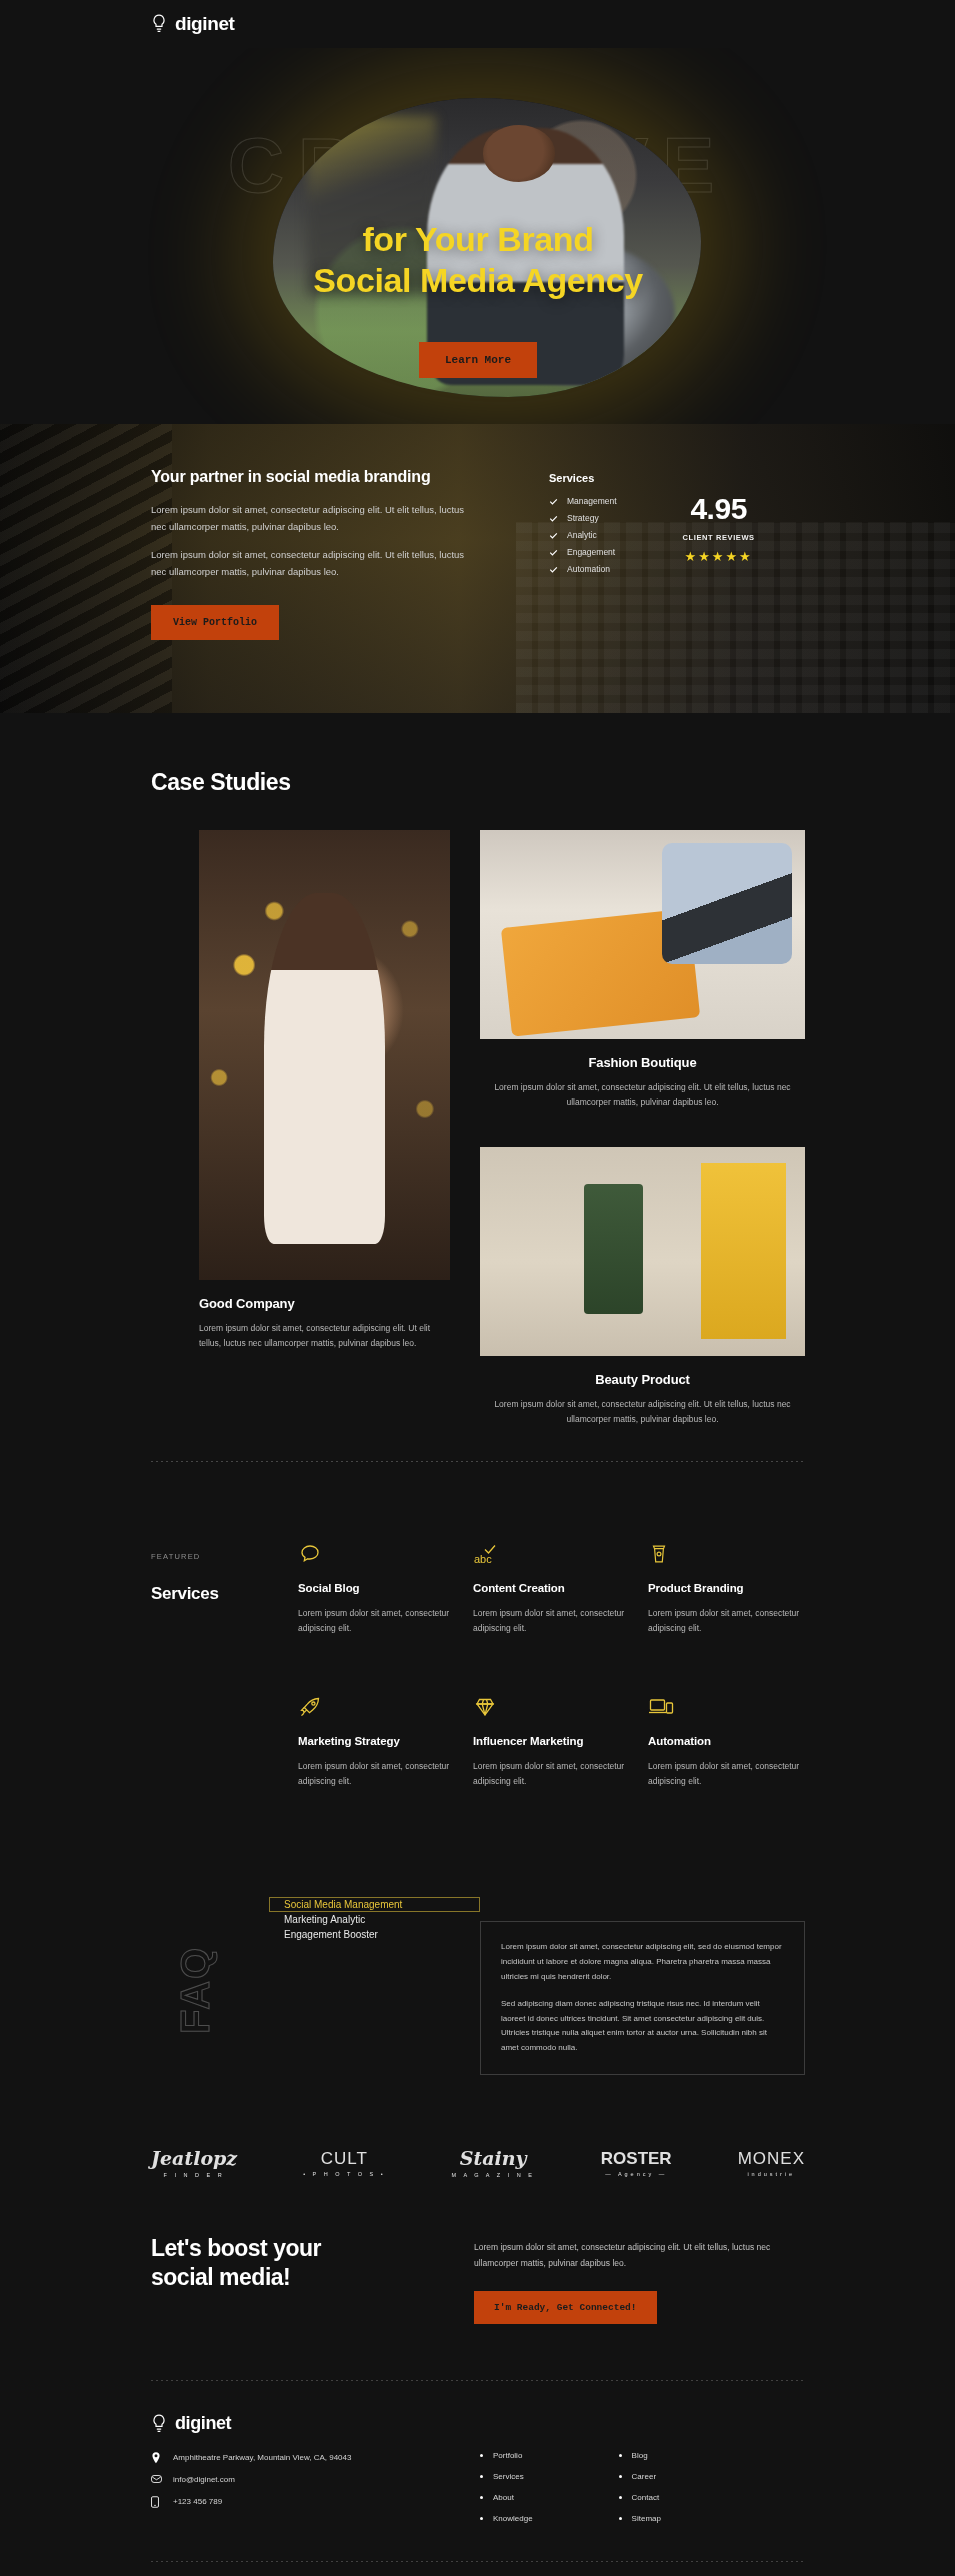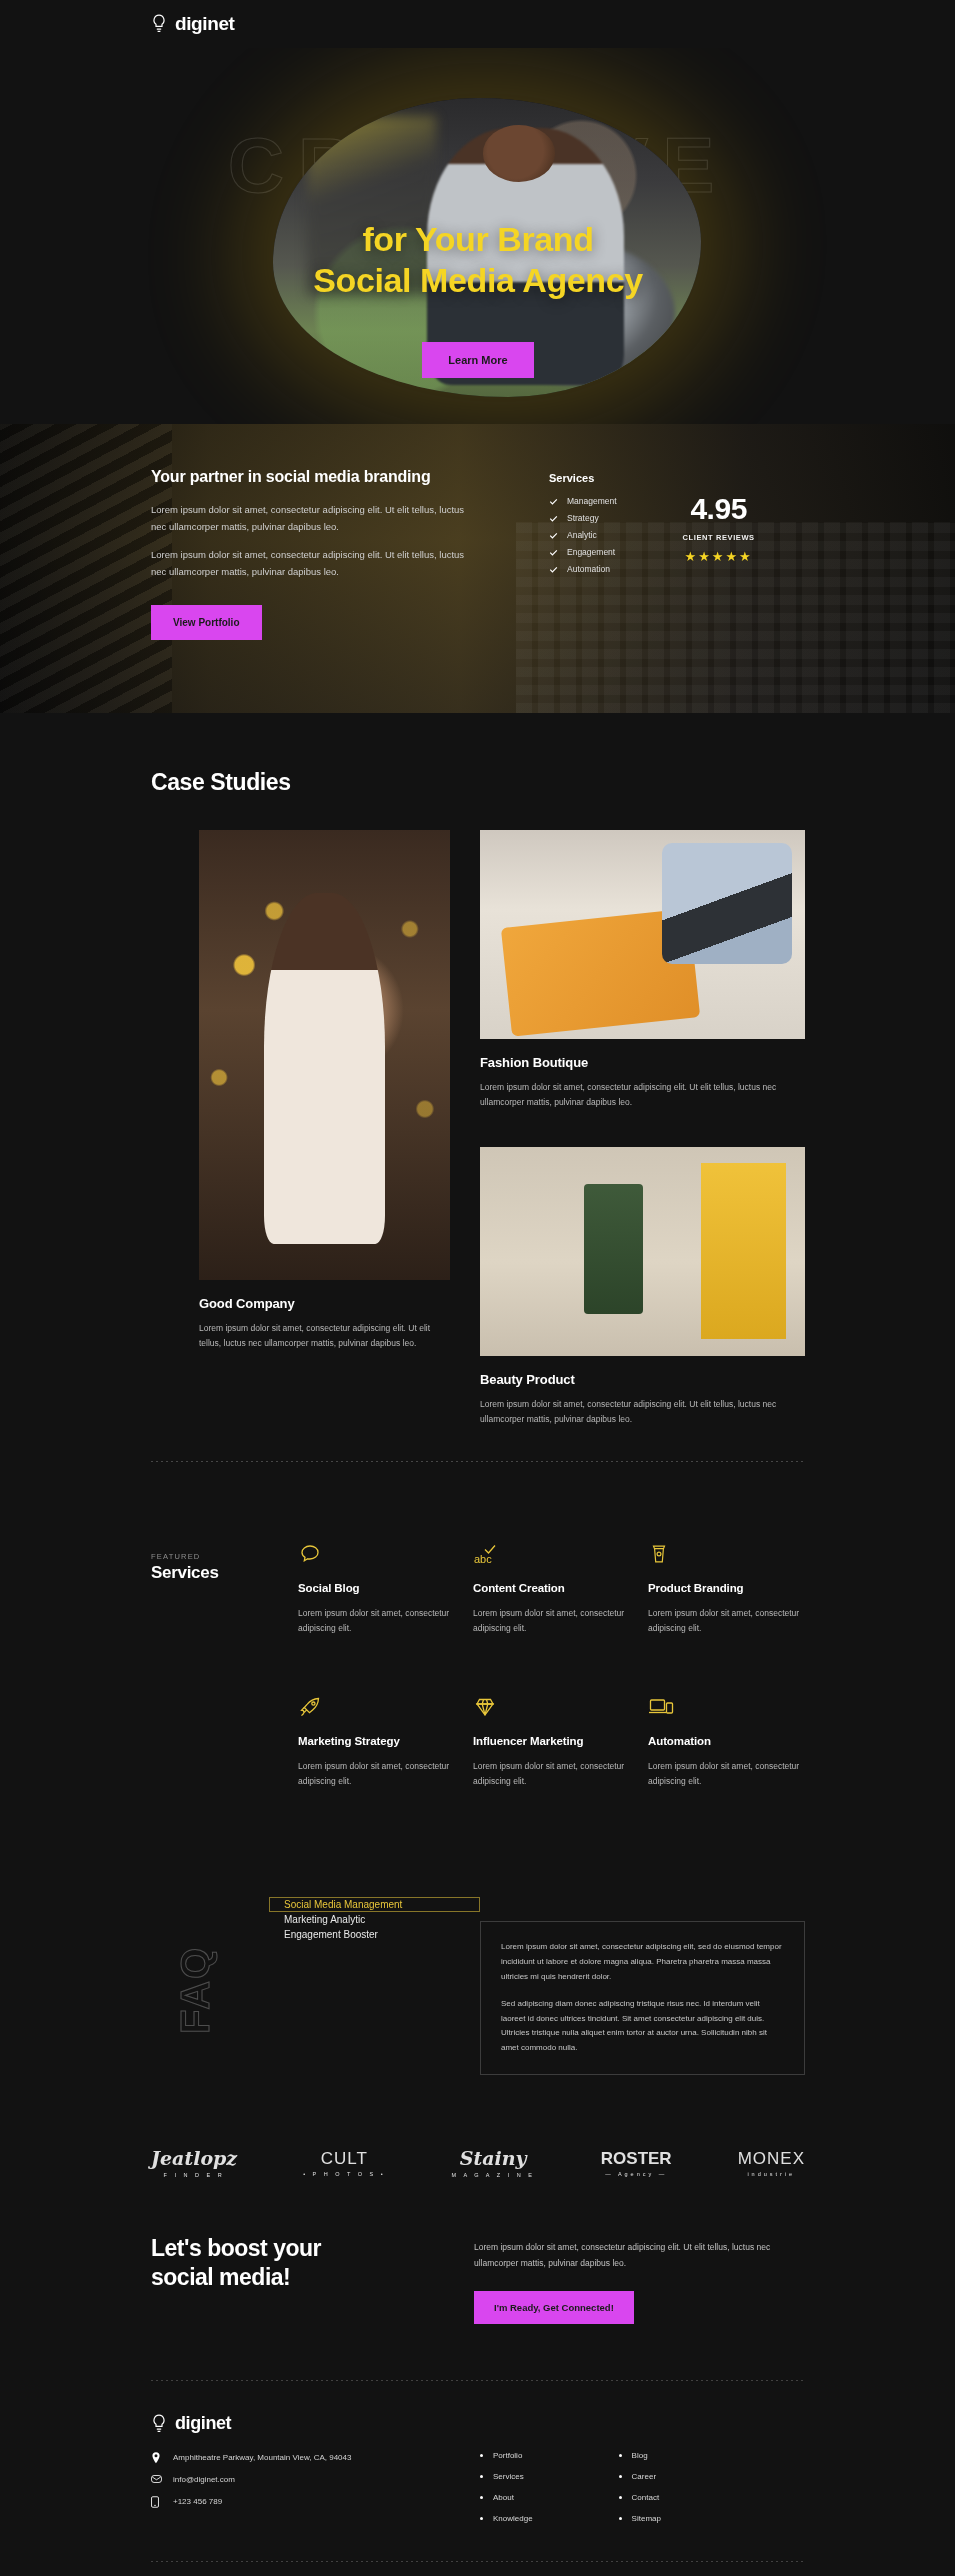--- a/index.html
+++ b/index.html
@@ -101,25 +101,25 @@
     color: #f5d524;
     font-size: 34px;
     font-weight: bold;
     line-height: 1.22;
     letter-spacing: -0.4px;
     text-shadow: 0 2px 14px rgba(0,0,0,.45);
   }
   .hero-btn-wrap { position:absolute; left:0; right:0; top: 294px; text-align:center; z-index:5; }
   .btn-yellow {
     display:inline-block;
-    background:#d946ef; color:#1b1b1b;
+    background:#c2410c; color:#1b1b1b;
     font-size: 11px; font-weight: bold;
     padding: 12px 26px;
     border: none; cursor:pointer;
-    font-family: Liberation Sans, sans-serif;
+    font-family: Liberation Mono, monospace;
   }
 
   
   .partner {
     position: relative;
     height: 289px;
     overflow: hidden;
     background: #1b1814;
   }
   .partner-bg {
@@ -165,21 +165,21 @@
   .rating-num { font-size: 30px; font-weight: bold; letter-spacing:-0.5px; line-height:1; }
   .rating-lbl { font-size: 7.5px; font-weight: bold; letter-spacing:0.6px; margin-top: 9px; color:#efefef; }
   .stars { margin-top: 7px; color:#f5d524; font-size: 13px; letter-spacing: 2px; }
 
   
   .section { padding: 0 151px; }
   .case { padding-top: 56px; padding-bottom: 10px; }
   .h2 { font-size: 23px; font-weight: bold; letter-spacing:-0.4px; margin-bottom: 34px; }
   .case-grid { display:flex; gap: 30px; }
   .case-col-l { width: 299px; padding-left: 48px; }
-  .case-col-r { width: 325px; }
+  .case-col-r { width: 325px; text-align: center; }
   .img-box { width:100%; position:relative; overflow:hidden; }
   .img-tall { height: 450px; }
   .img-wide { height: 209px; }
   .card-title { font-size: 13px; font-weight: bold; margin: 16px 0 10px; letter-spacing:-0.1px;}
   .card-p { font-size: 8.5px; line-height: 1.8; color:#b9b9b9; }
   .gap-28 { height: 36px; }
 
   .im-good {
     background:
       radial-gradient(circle at 18% 30%, rgba(247,200,60,.85) 0 2.4%, transparent 3%),
@@ -222,21 +222,21 @@
 
   .divider-dot {
     height:1px;
     background: repeating-linear-gradient(90deg, rgba(255,255,255,.22) 0 2px, transparent 2px 5px);
     margin: 34px 0 0 0;
   }
 
   
   .services { padding-top: 70px; padding-bottom: 30px; display:flex; }
   .svc-left { width: 147px; padding-top: 10px; }
-  .svc-featured { font-size: 7.5px; letter-spacing:1.2px; color:#8d8d8d; margin-bottom: 2px; }
+  .svc-featured { font-size: 7.5px; letter-spacing:1.2px; color:#8d8d8d; margin-bottom: 23px; }
   .svc-h { font-size: 17px; font-weight: bold; letter-spacing:-0.3px; }
   .svc-grid { flex:1; display:grid; grid-template-columns: repeat(3, 1fr); gap: 58px 18px; }
   .svc-item { }
   .svc-ico { height: 24px; margin-bottom: 16px; color:#e8c63a; }
   .svc-ico svg { display:block; }
   .svc-name { font-size: 11.5px; font-weight: bold; margin-bottom: 12px; letter-spacing:-0.1px;}
   .svc-desc { font-size: 8.5px; line-height: 1.8; color:#b9b9b9; }
 
   
   .faq { padding-top: 64px; padding-bottom: 40px; display:flex; }

